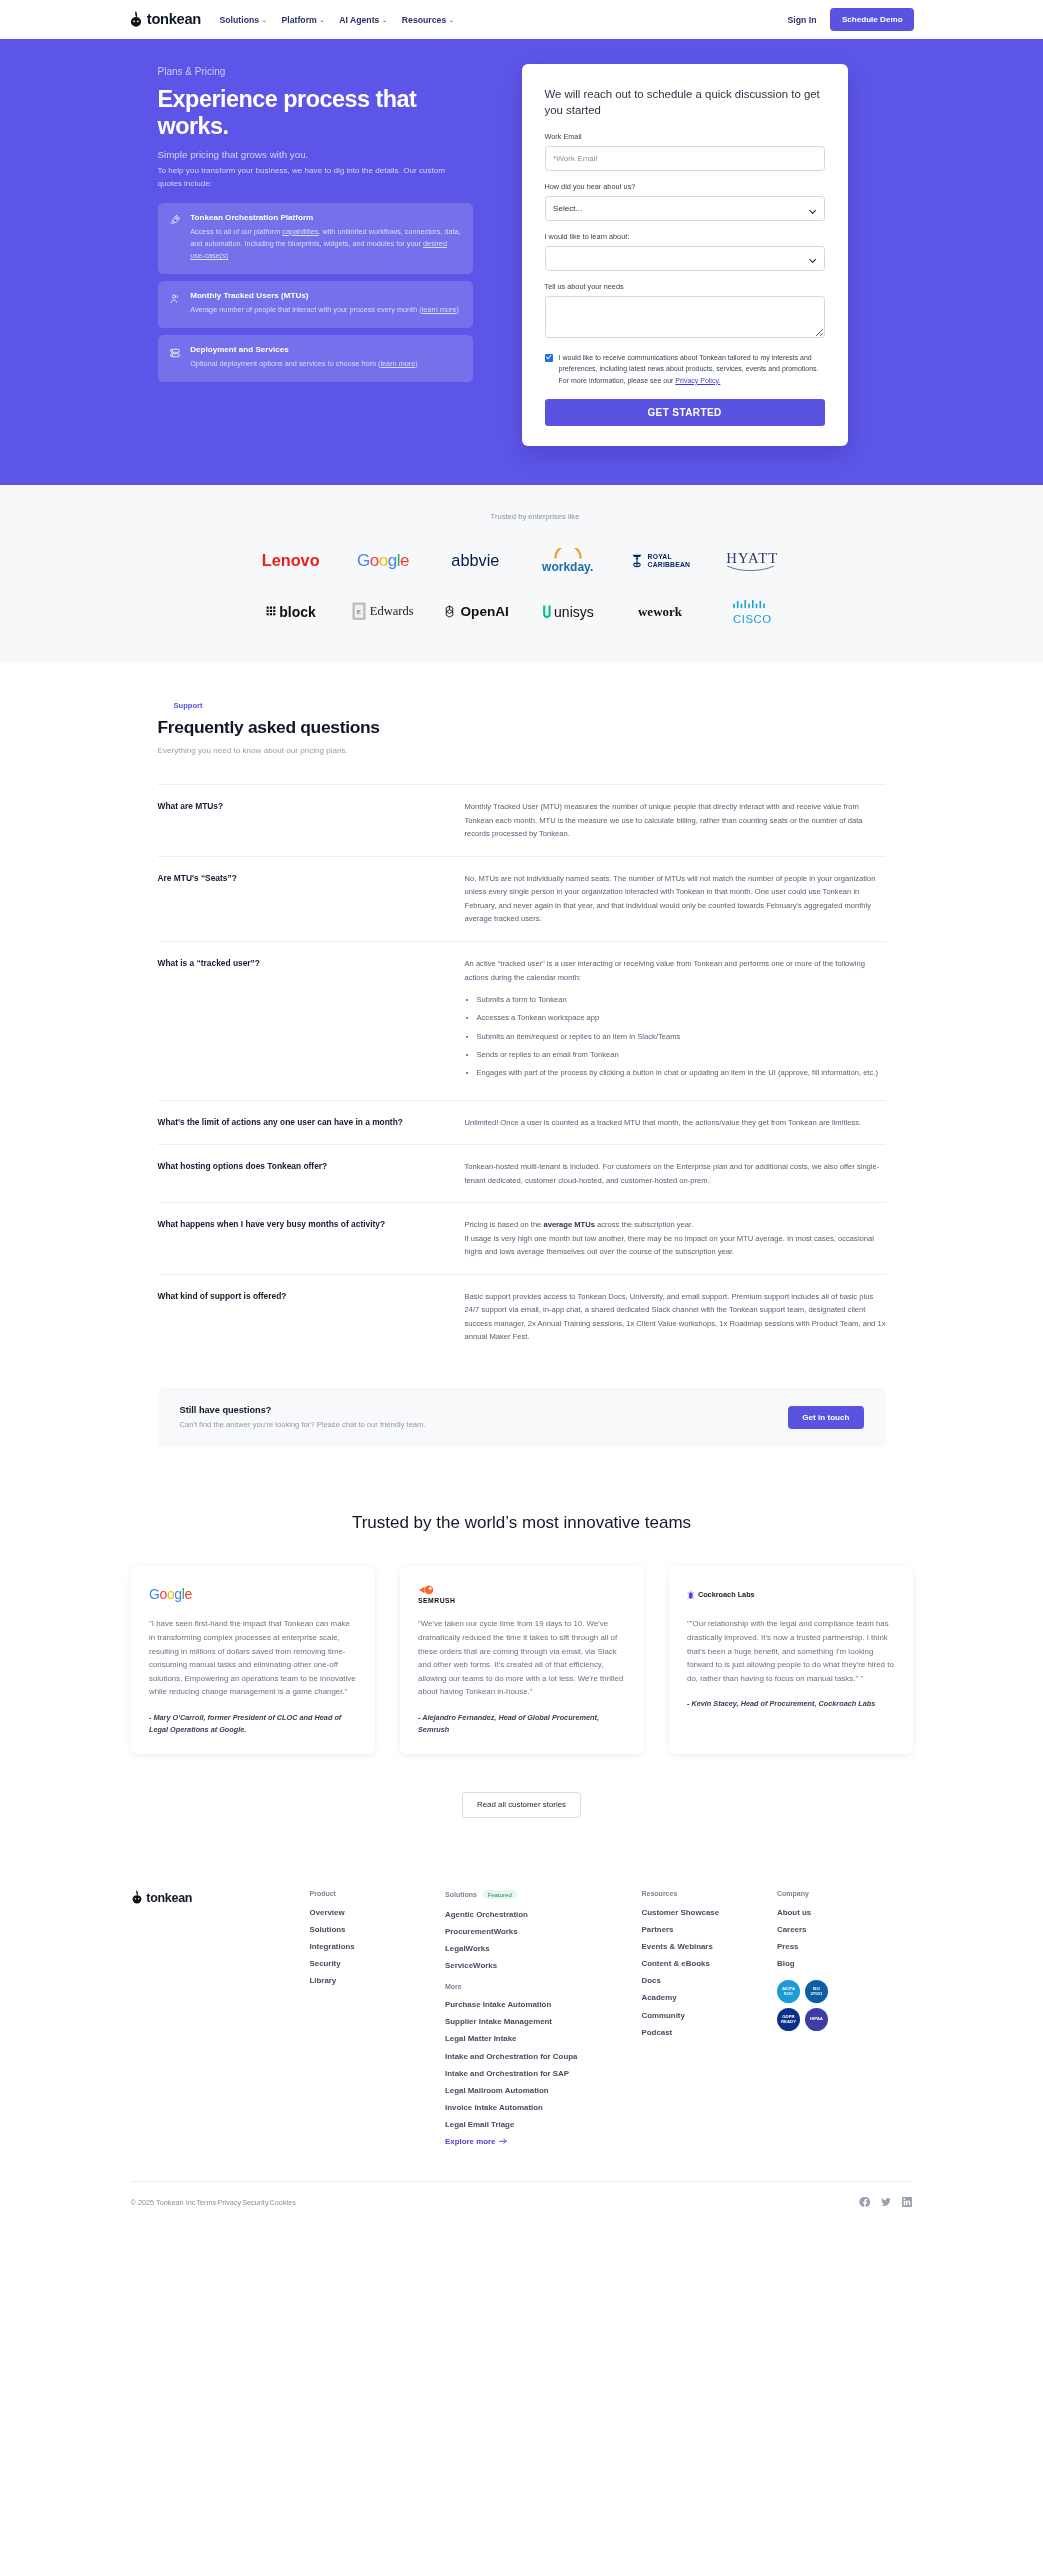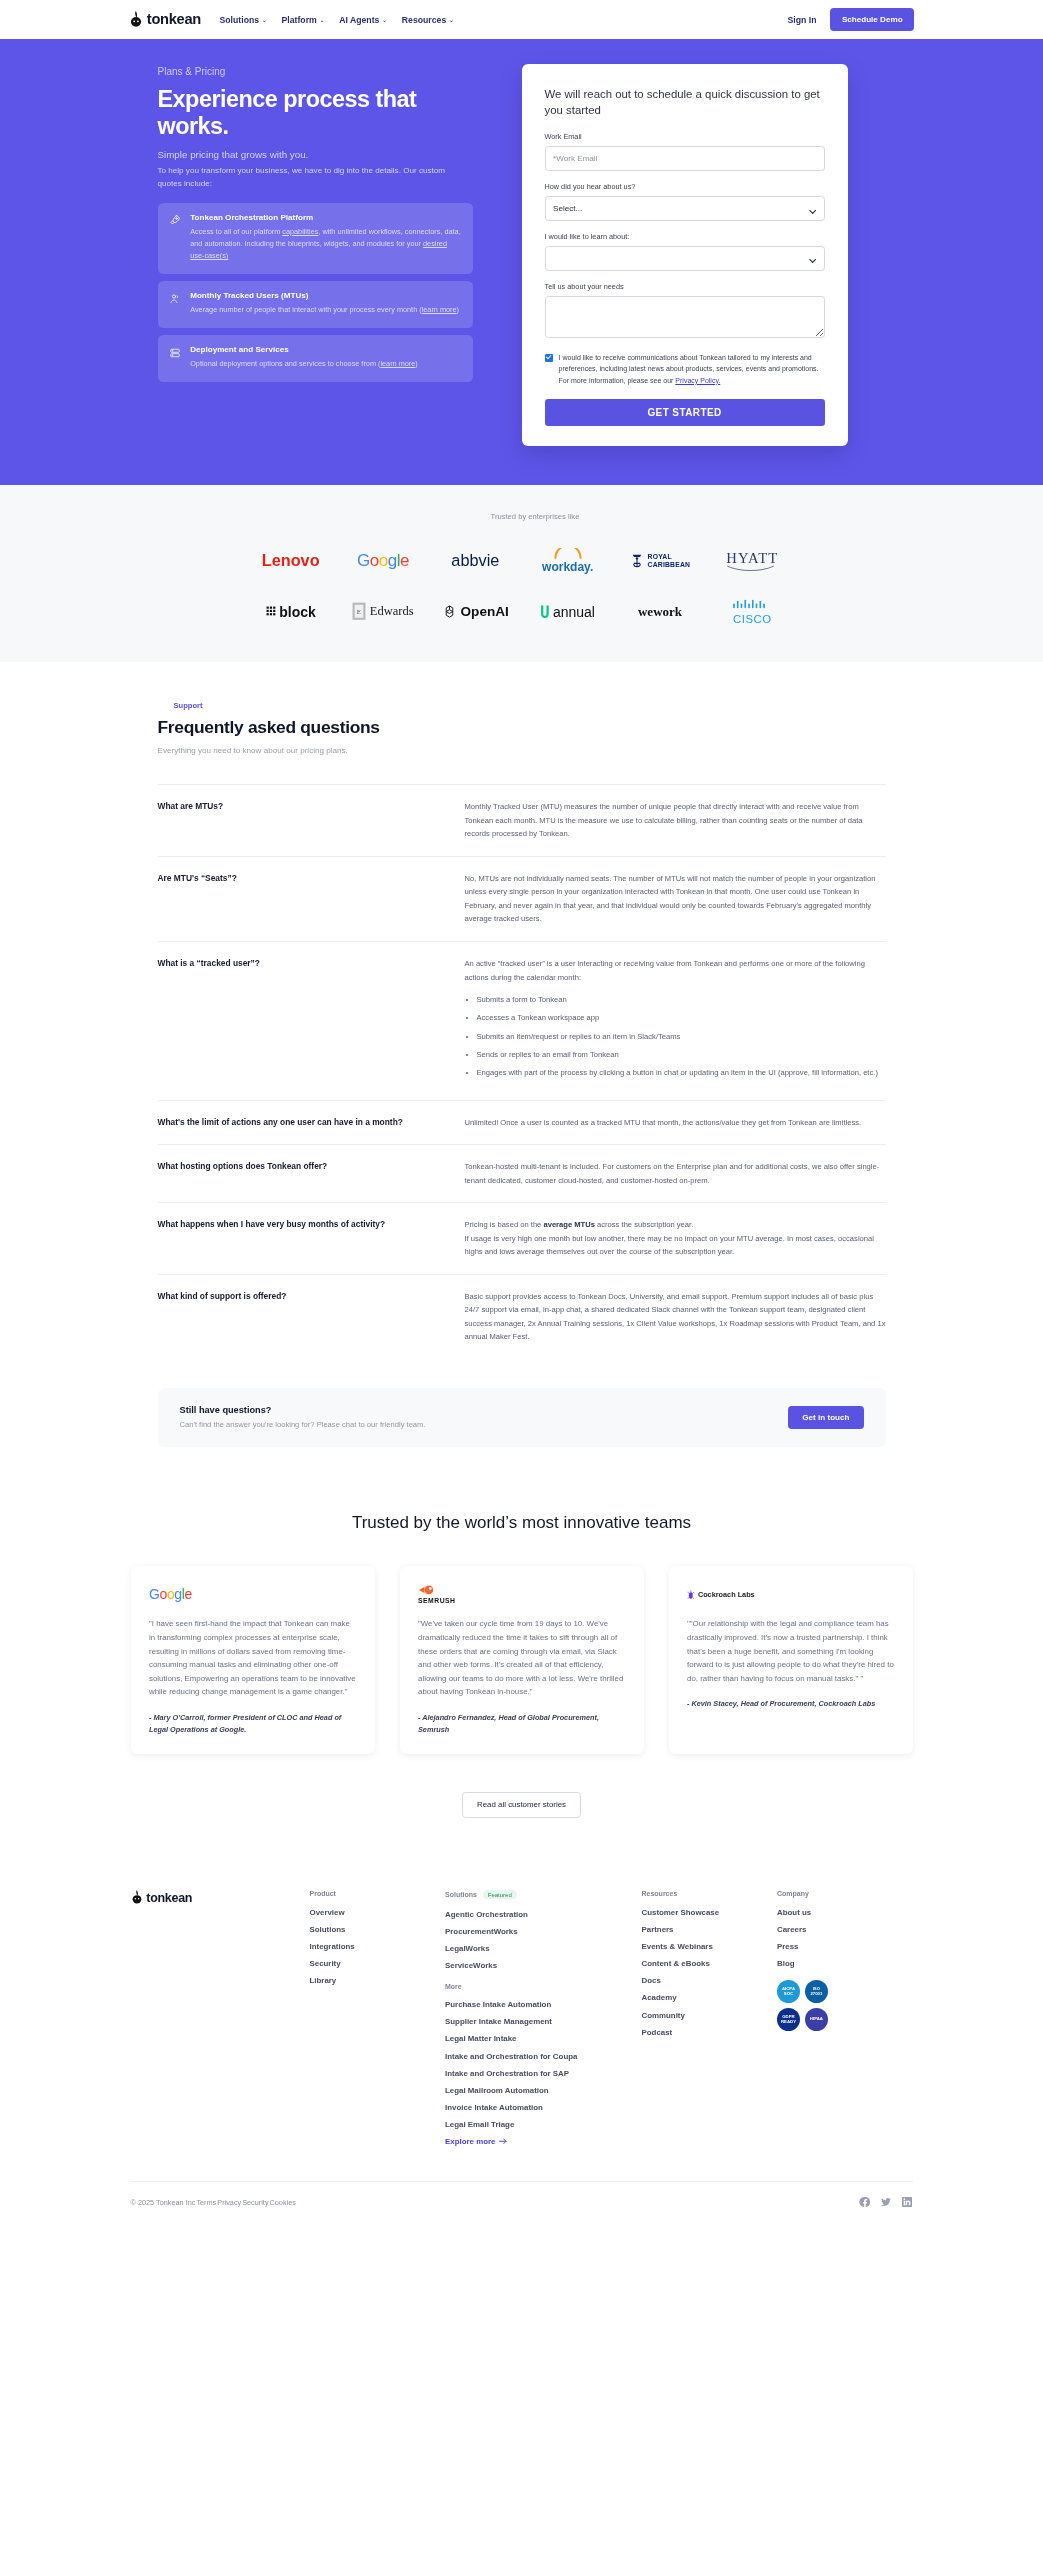--- a/index.html
+++ b/index.html
@@ -381,21 +381,21 @@
               <path d="M6.8 12.1v5.9l5.2 3 5.2-3v-5.9"></path>
             </svg>
           <span style="color:#111;font-size:13.6px;font-weight:600;font-family:'Liberation Sans',sans-serif;">OpenAI</span>
         </div>
       </div>
       <div class="logo-cell">
         <div style="display:flex;align-items:center;gap:2.7px;">
           <svg width="9.8" height="14" viewBox="0 0 18 26">
               <path d="M2 1v16c0 4 3 7 7 7s7-3 7-7V1h-4v16c0 2-1.3 3-3 3s-3-1-3-3V1z" fill="#00c389"></path>
             </svg>
-          <span style="color:#111;font-size:14px;font-weight:400;font-family:'Liberation Sans',sans-serif;">annual</span>
+          <span style="color:#111;font-size:14px;font-weight:400;font-family:'Liberation Sans',sans-serif;">unisys</span>
         </div>
       </div>
       <div class="logo-cell">
         <span style="color:#111;font-size:13px;font-weight:700;font-family:'Liberation Serif',serif;">wework</span>
       </div>
       <div class="logo-cell">
         <div style="text-align:center;">
           <svg width="43" height="12" viewBox="0 0 80 22">
               <g fill="#1ba0d7">
                 <rect x="4" y="8" width="3" height="9" rx="1.5"></rect>

